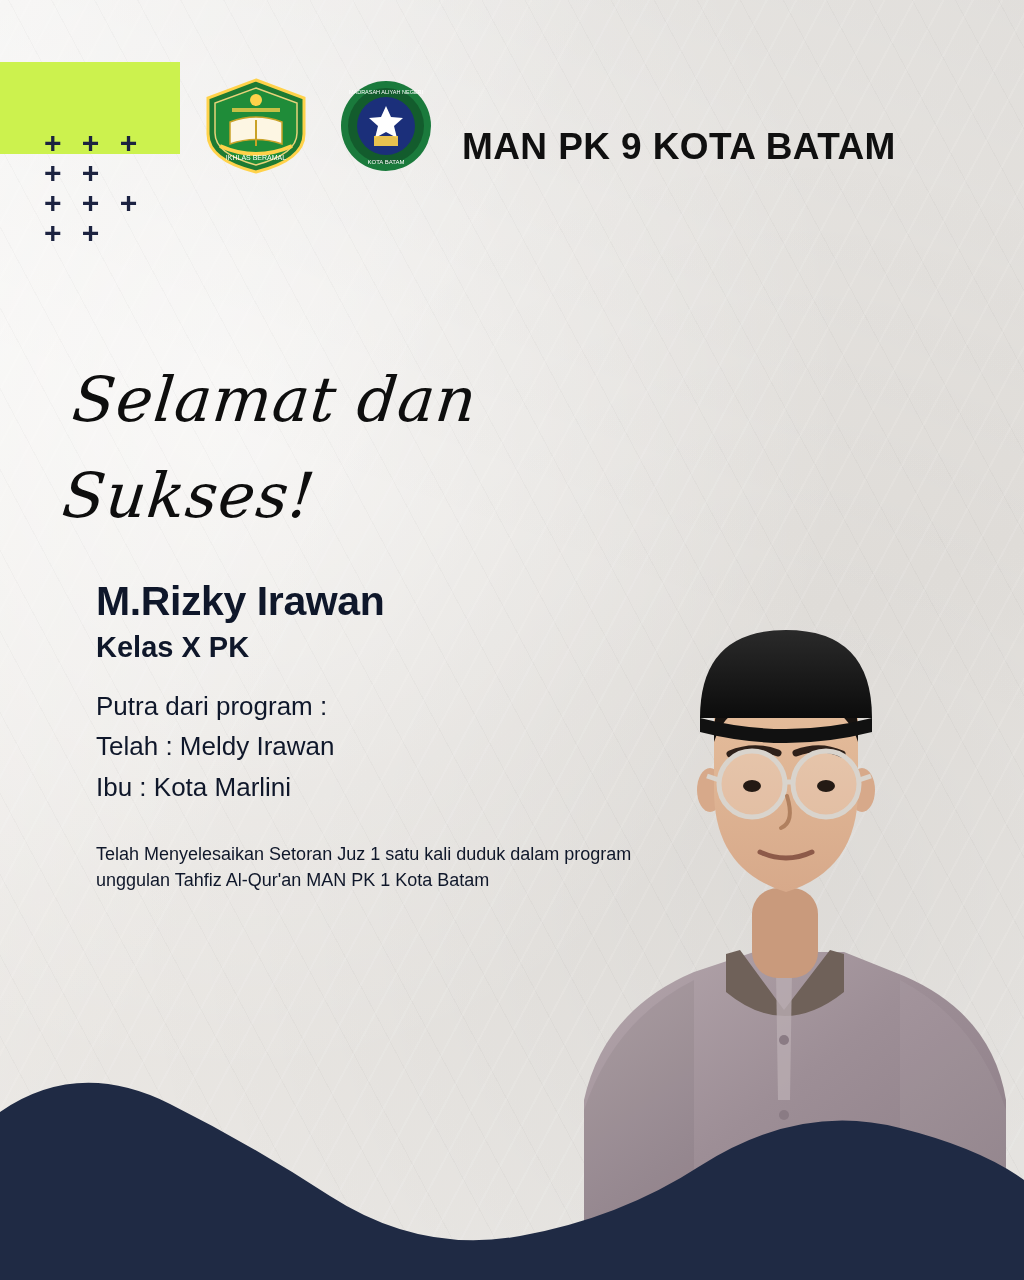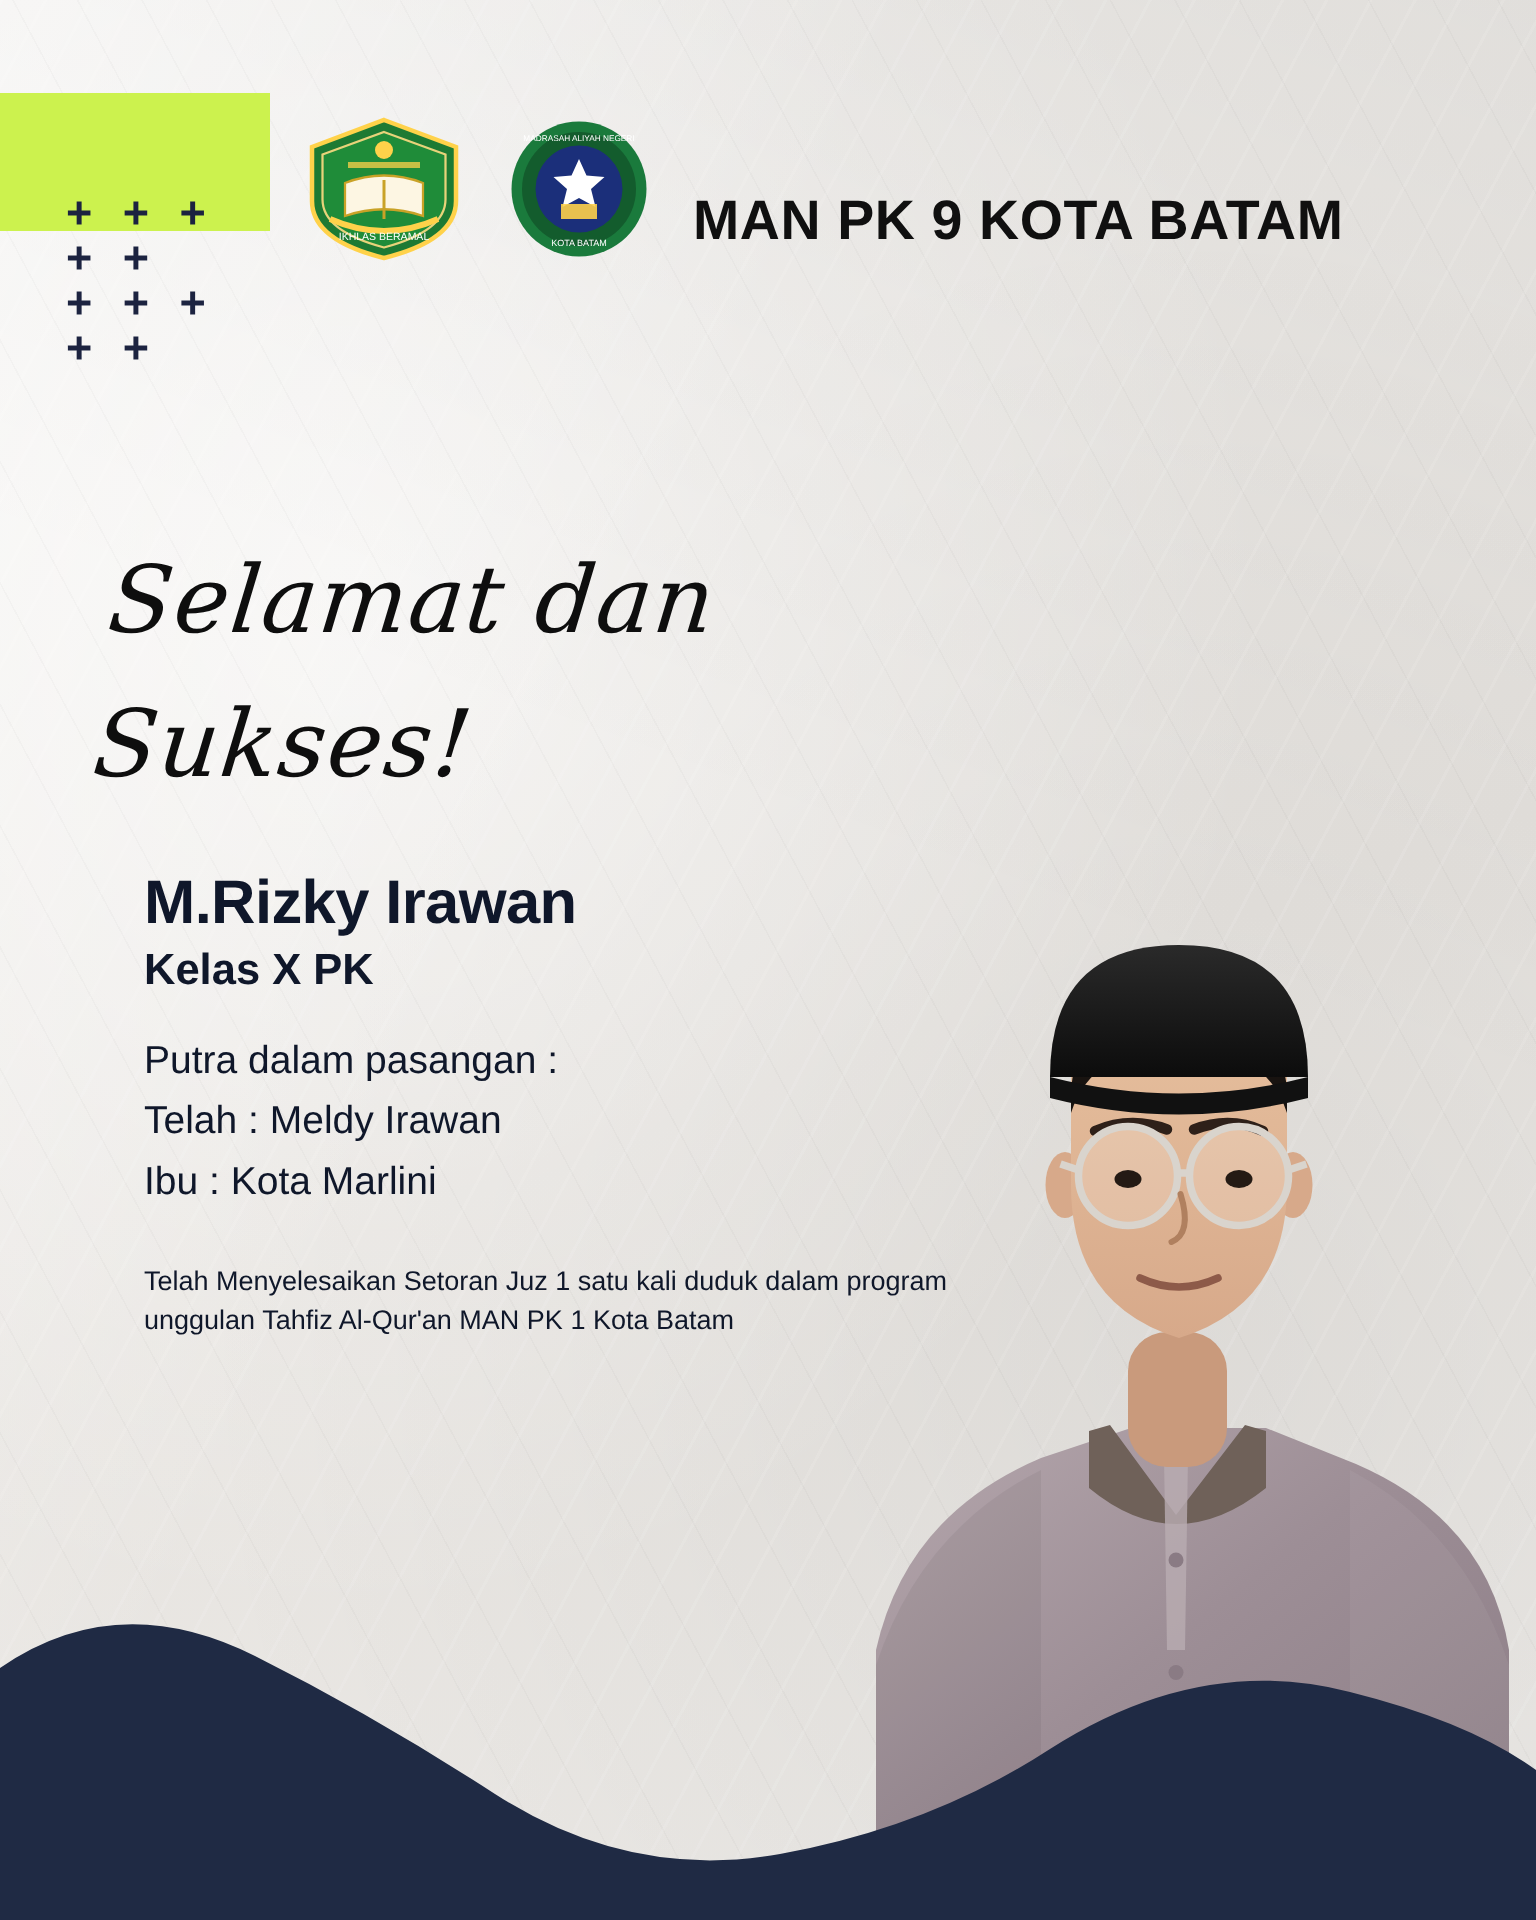--- a/index.html
+++ b/index.html
@@ -199,21 +199,21 @@
   </div>
 
   <div class="greeting">
     <span class="line1">Selamat dan</span>
     <span class="line2">Sukses!</span>
   </div>
 
   <div class="info">
     <div class="student-name">M.Rizky Irawan</div>
     <div class="student-class">Kelas X PK</div>
-    <p class="parent-line">Putra dalam pasangan :</p>
+    <p class="parent-line">Putra dari program :</p>
     <p class="parent-line">Telah : Meldy Irawan</p>
     <p class="parent-line">Ibu : Kota Marlini</p>
     <div class="desc">Telah Menyelesaikan Setoran Juz 1 satu kali duduk dalam program unggulan Tahfiz Al-Qur'an MAN PK 1 Kota Batam</div>
   </div>
 
   <div class="photo">
     <svg viewBox="0 0 480 740" xmlns="http://www.w3.org/2000/svg">
       <defs>
         <linearGradient id="shirt" x1="0" y1="0" x2="1" y2="1">
           <stop offset="0%" stop-color="#b5a7ad"></stop>

